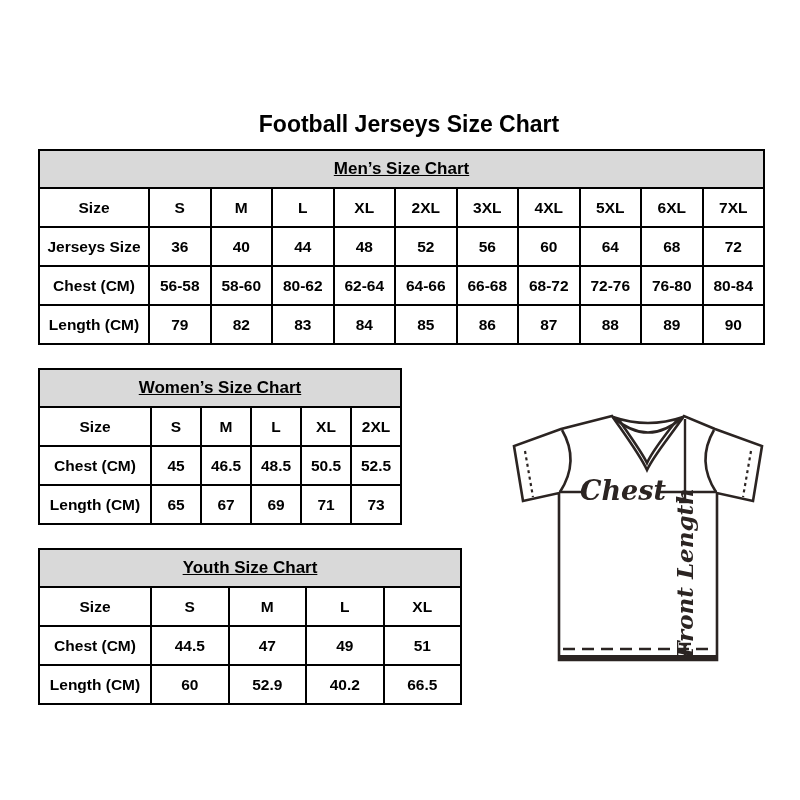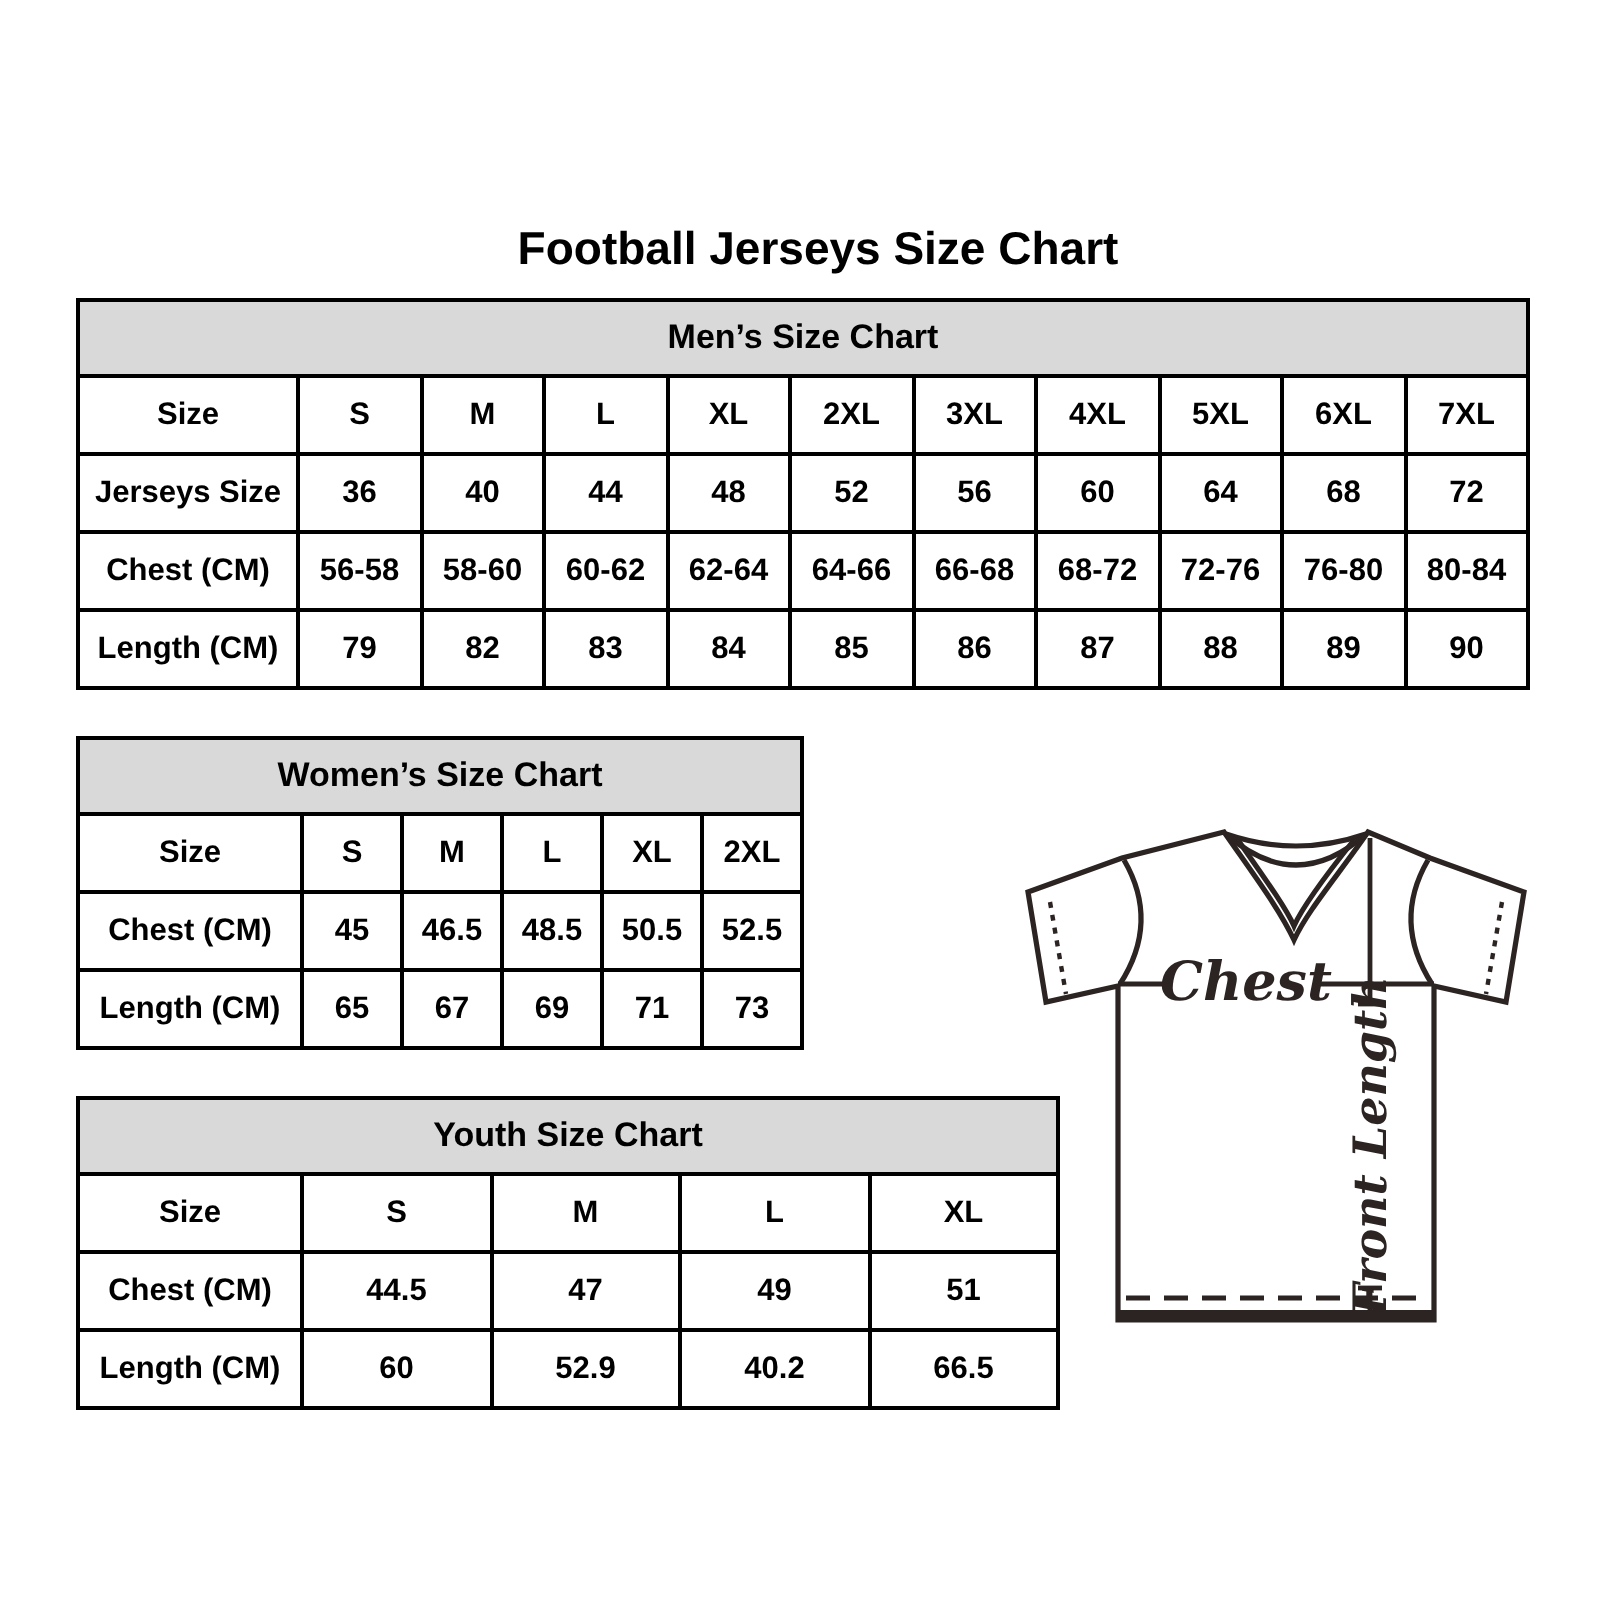--- a/index.html
+++ b/index.html
@@ -13,30 +13,30 @@
     text-align:center;font-size:23px;font-weight:bold;color:#000;
   }
   
   .size-table{
     position:absolute;display:grid;background:#000;
     padding:2px;gap:2px;box-sizing:border-box;
   }
   .size-table .thead{
     grid-column:1/-1;background:#d9d9d9;height:36px;
     display:flex;align-items:center;justify-content:center;
-    font-size:17px;font-weight:bold;
+    font-size:17px;font-weight:bold;text-decoration:underline;
   }
   .size-table .cell{
     background:#fff;height:37px;
     display:flex;align-items:center;justify-content:center;
     font-size:15.5px;font-weight:bold;white-space:nowrap;
   }
   #mens-table{left:38px;top:149px;width:727px;grid-template-columns:108px repeat(10,1fr);}
   #womens-table{left:38px;top:368px;width:364px;grid-template-columns:110px repeat(5,1fr);}
-  #youth-table{left:38px;top:548px;width:492px;grid-template-columns:110px repeat(4,1fr);}
+  #youth-table{left:38px;top:548px;width:424px;grid-template-columns:110px repeat(4,1fr);}
   #jersey-diagram{position:absolute;left:500px;top:398px;width:280px;height:272px;}
   #jersey-diagram svg{display:block;width:100%;height:100%;}
   .jersey-label{
     font-family:"DejaVu Serif",serif;font-style:italic;font-weight:bold;fill:#2b2422;
   }
 </style>
 </head>
 <body>
 
 <h1 class="page-title">Football Jerseys Size Chart</h1>
@@ -64,21 +64,21 @@
   <div class="cell">52</div>
   <div class="cell">56</div>
   <div class="cell">60</div>
   <div class="cell">64</div>
   <div class="cell">68</div>
   <div class="cell">72</div>
 
   <div class="cell">Chest (CM)</div>
   <div class="cell">56-58</div>
   <div class="cell">58-60</div>
-  <div class="cell">60-62</div>
+  <div class="cell">80-62</div>
   <div class="cell">62-64</div>
   <div class="cell">64-66</div>
   <div class="cell">66-68</div>
   <div class="cell">68-72</div>
   <div class="cell">72-76</div>
   <div class="cell">76-80</div>
   <div class="cell">80-84</div>
 
   <div class="cell">Length (CM)</div>
   <div class="cell">79</div>

